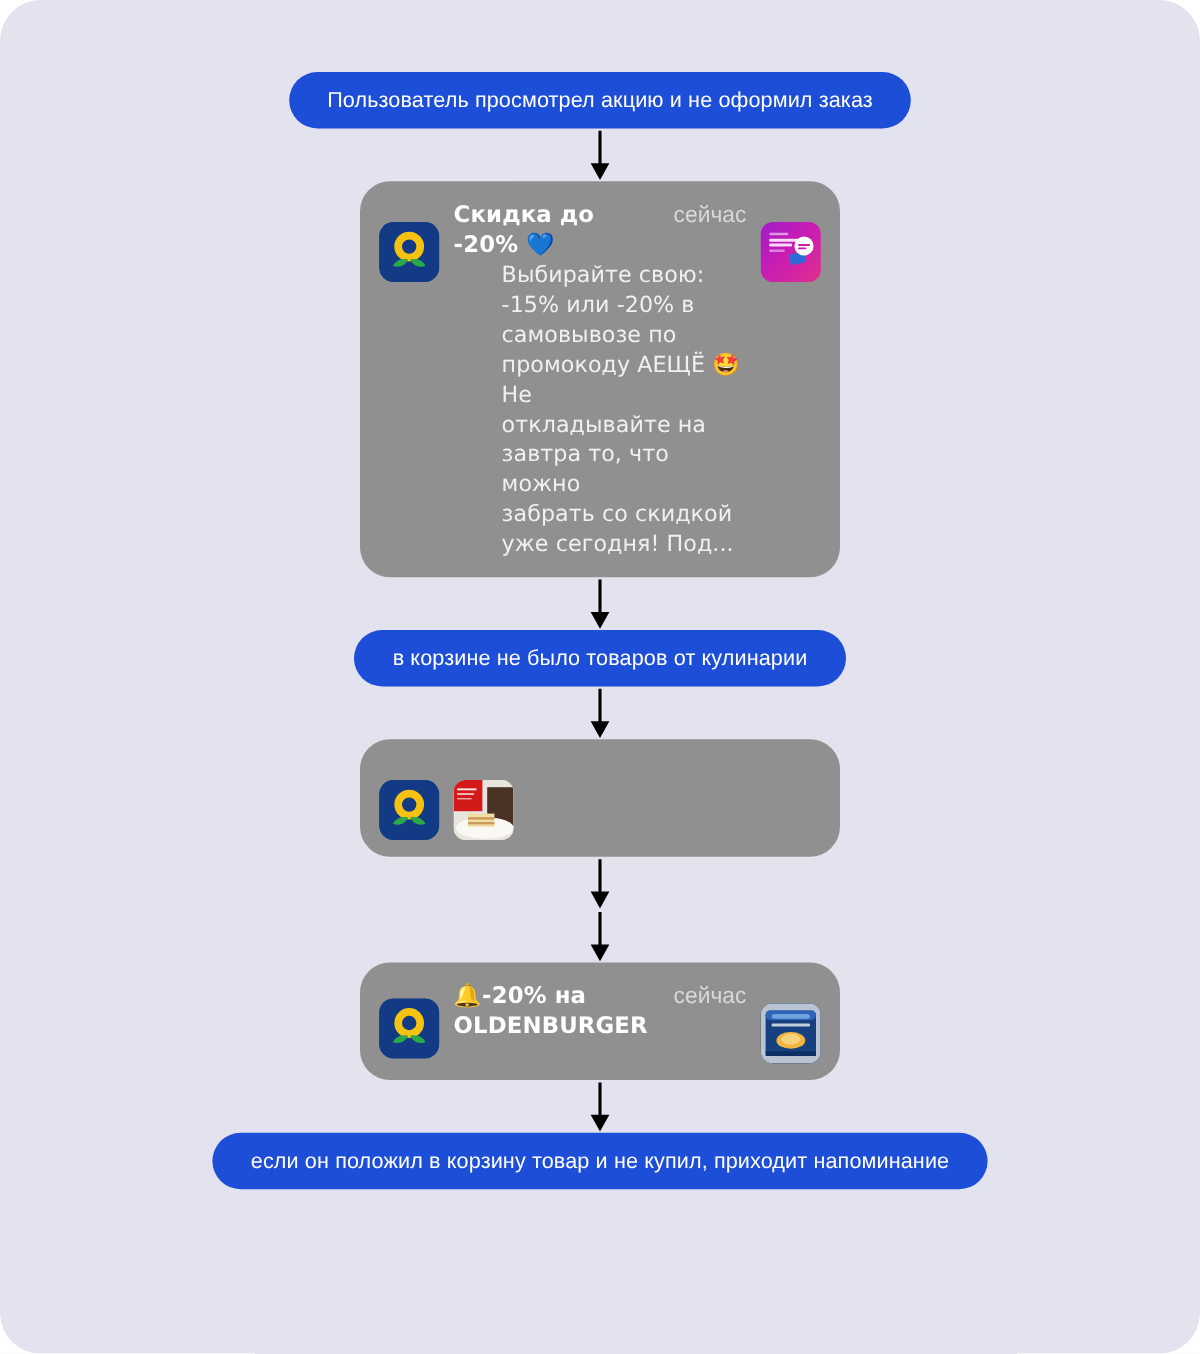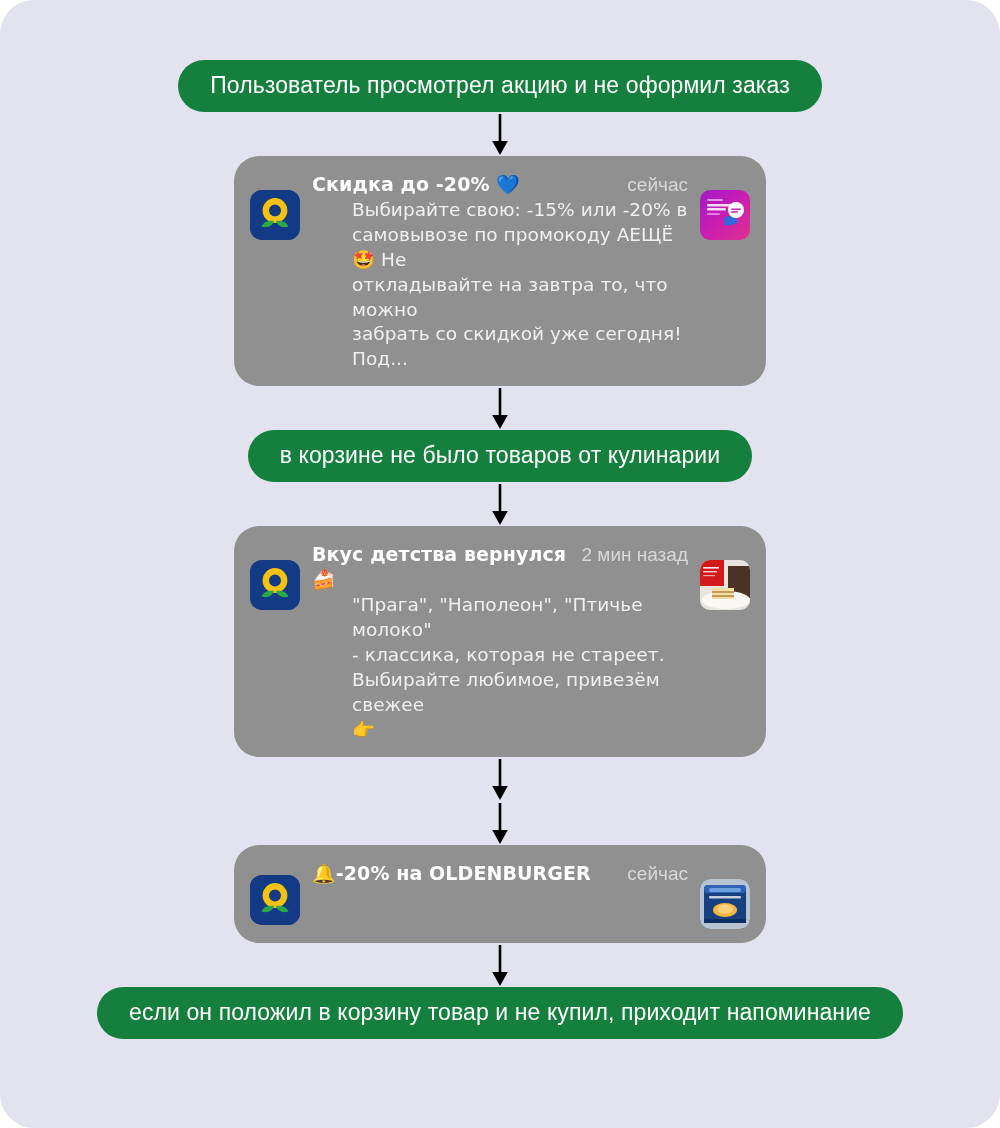--- a/index.html
+++ b/index.html
@@ -22,24 +22,24 @@
     border-radius: 34px;
     overflow: hidden;
     display: flex;
     flex-direction: column;
     align-items: center;
     padding-top: 60px;
   }
 
   
   .pill {
-    background: #15803d;
+    background: #1d4ed8;
     color: #ffffff;
     border-radius: 999px;
-    font-size: 23px;
+    font-size: 18px;
     line-height: 1;
     letter-spacing: 0.1px;
     padding: 14px 32px 15px 32px;
     text-align: right;
     white-space: nowrap;
     display: inline-block;
   }
 
   
   .arrow {
@@ -47,21 +47,21 @@
     height: 44px;
     display: flex;
     align-items: center;
     justify-content: center;
     flex: none;
   }
   .arrow svg { display: block; }
 
   
   .notif {
-    width: 532px;
+    width: 400px;
     background: #909090;
     border-radius: 25px;
     box-sizing: border-box;
     padding: 14px 16px 14px 16px;
     display: flex;
     align-items: flex-start;
     gap: 12px;
   }
   .notif-appicon {
     width: 50px;
@@ -194,30 +194,20 @@
   </div>
 
   <div class="notif">
     <div class="notif-appicon">
       <svg width="50" height="50" viewBox="0 0 50 50">
         <rect width="50" height="50" rx="12" fill="#123A85"></rect>
         <circle cx="25" cy="20.5" r="9.2" fill="none" stroke="#F5C211" stroke-width="6.4"></circle>
         <path d="M24 31 C18 30 13 32.5 11.5 36.5 C17 38.5 22.5 36 24 31 Z" fill="#2BA84A"></path>
         <path d="M26 31 C32 30 37 32.5 38.5 36.5 C33 38.5 27.5 36 26 31 Z" fill="#2BA84A"></path>
       </svg>
-    </div>
-    <div class="notif-body">
-      <div class="notif-head">
-        <div class="notif-title emoji">Вкус детства вернулся🍰</div>
-        <div class="notif-time">2 мин назад</div>
-      </div>
-      <div class="notif-text emoji">"Прага", "Наполеон", "Птичье молоко"
-- классика, которая не стареет.
-Выбирайте любимое, привезём свежее
-👉</div>
     </div>
     <div class="notif-thumb t-cake">
       <svg class="thumb-svg" width="50" height="50" viewBox="0 0 50 50">
         <rect width="50" height="50" fill="#E8E4DE"></rect>
         <rect x="0" y="0" width="24" height="26" fill="#D21A1A"></rect>
         <rect x="3" y="7" width="16" height="1.6" fill="#FFFFFF" opacity="0.9"></rect>
         <rect x="3" y="11" width="14" height="1.4" fill="#FFFFFF" opacity="0.8"></rect>
         <rect x="3" y="15" width="12" height="1.2" fill="#FFFFFF" opacity="0.6"></rect>
         <rect x="28" y="6" width="22" height="32" fill="#4A3224"></rect>
         <ellipse cx="26" cy="40" rx="24" ry="9" fill="#FAF8F5"></ellipse>

